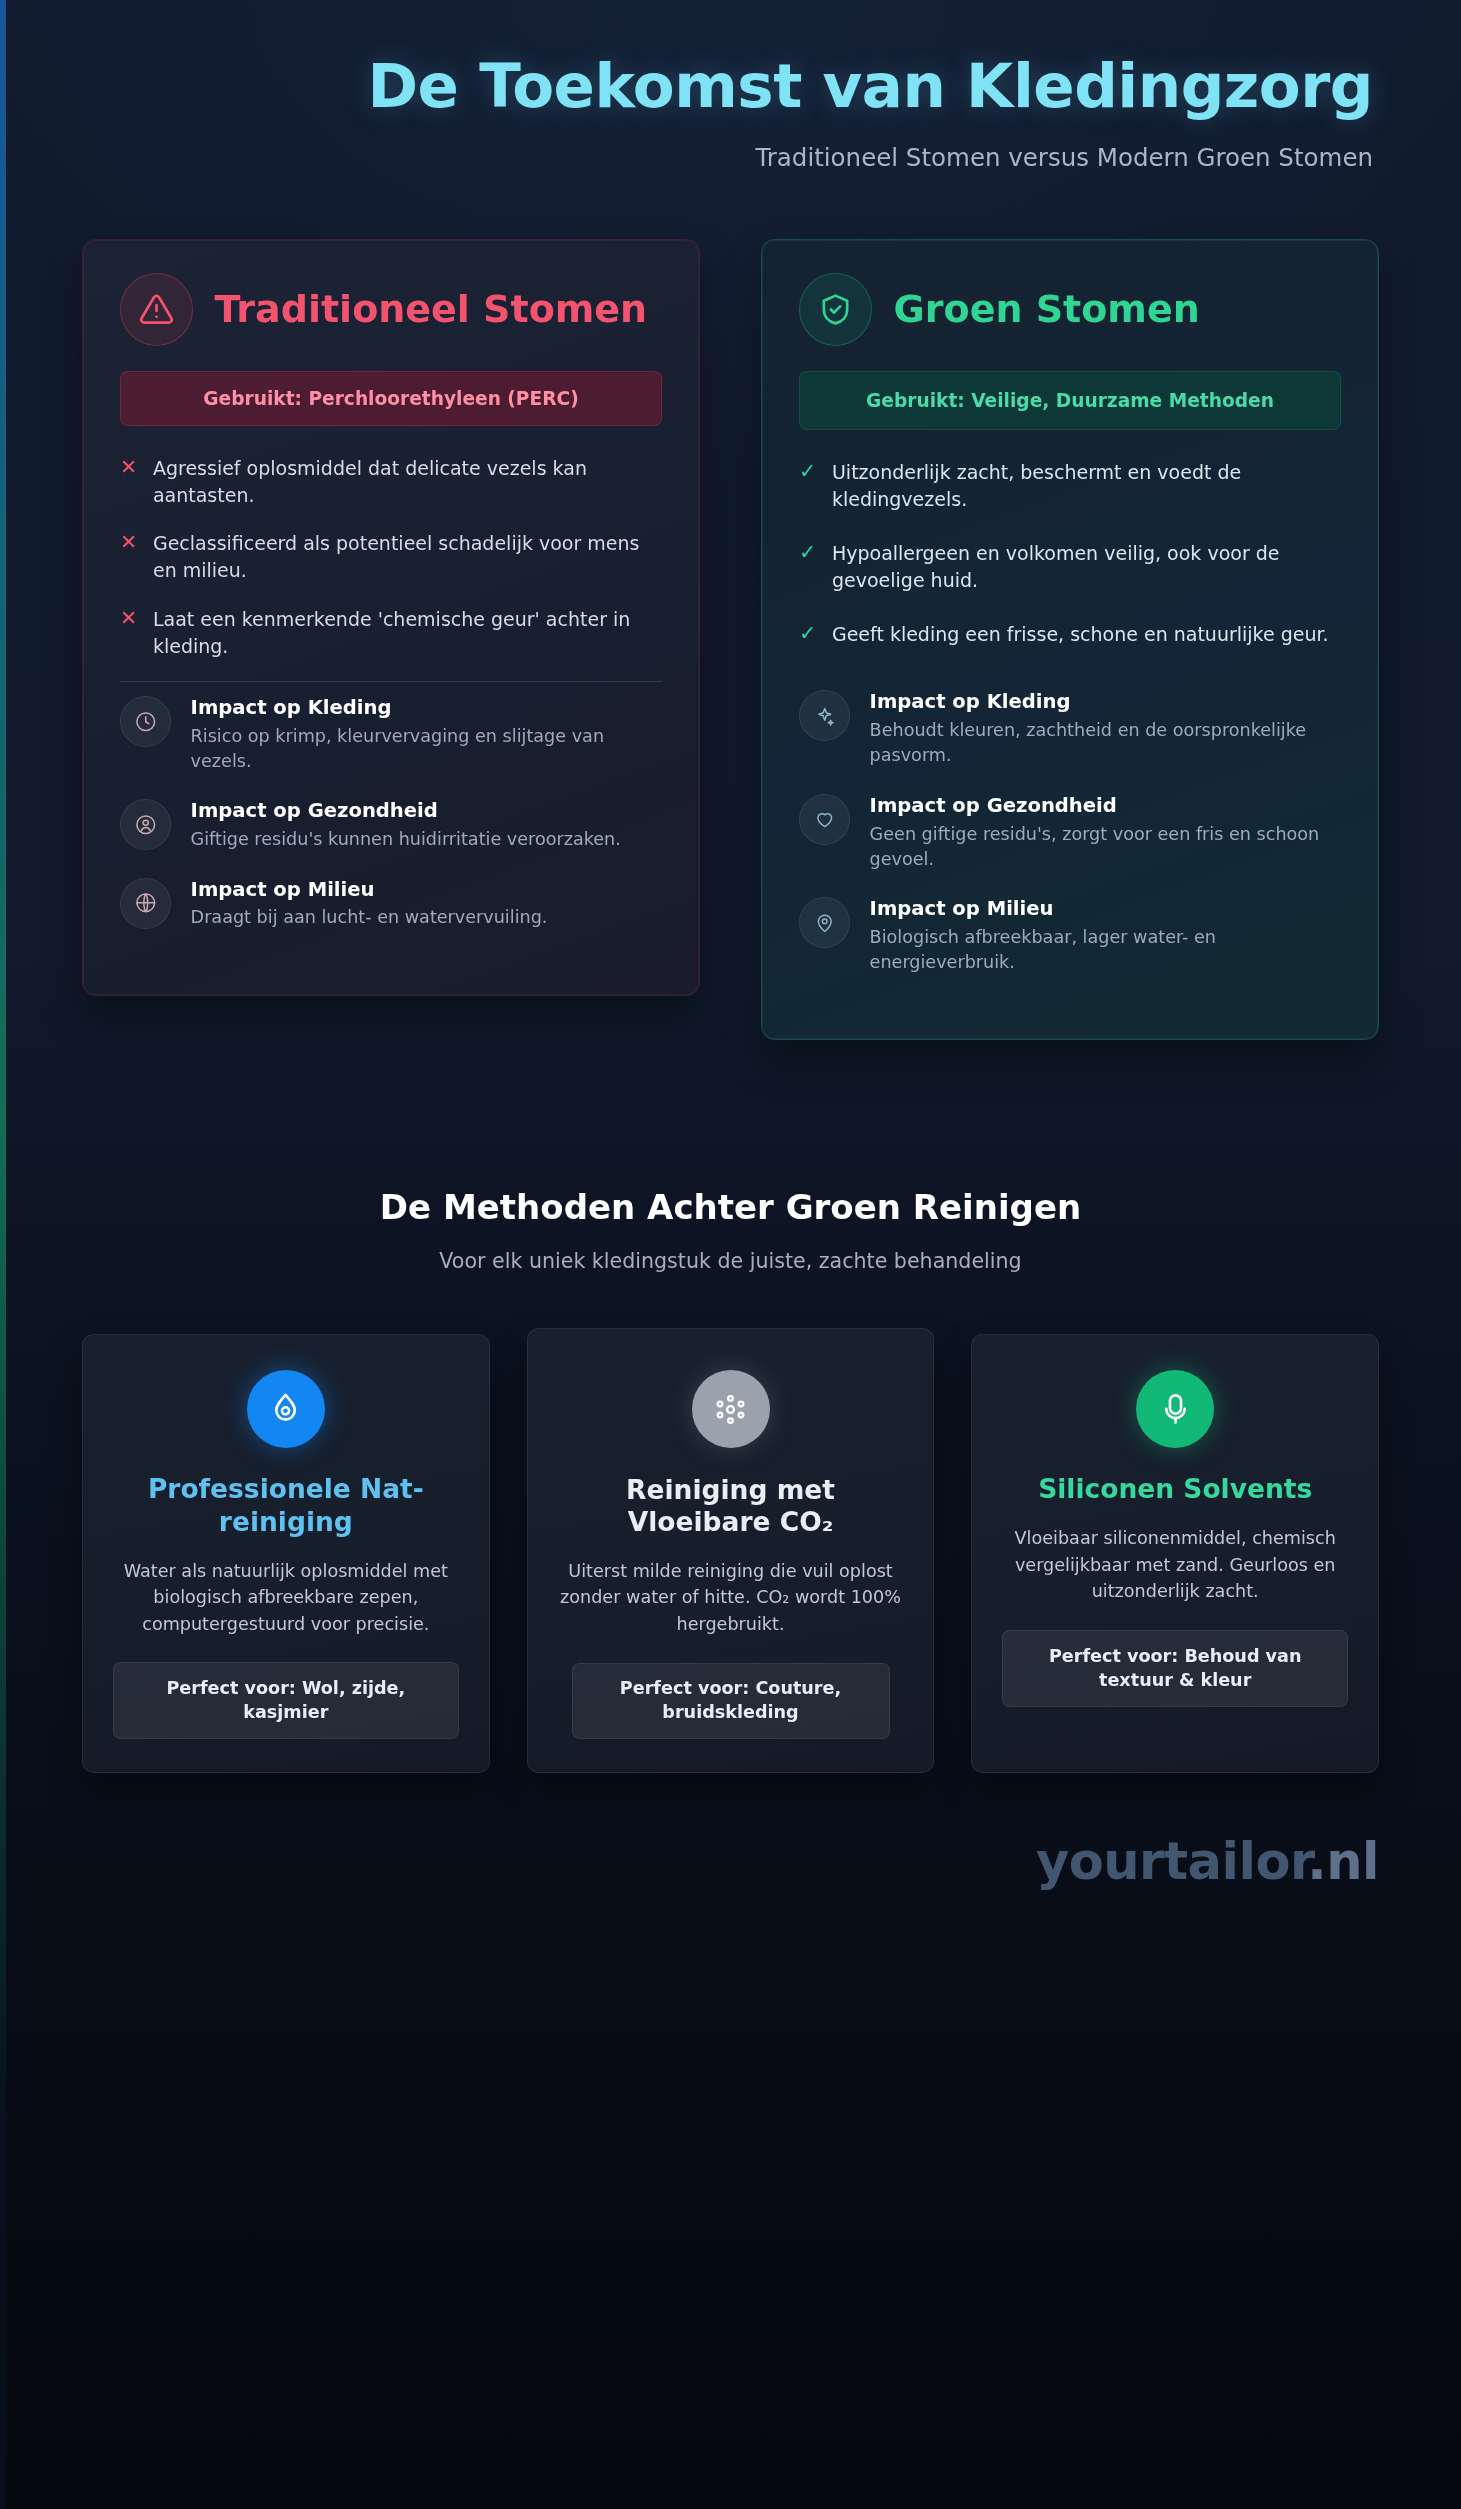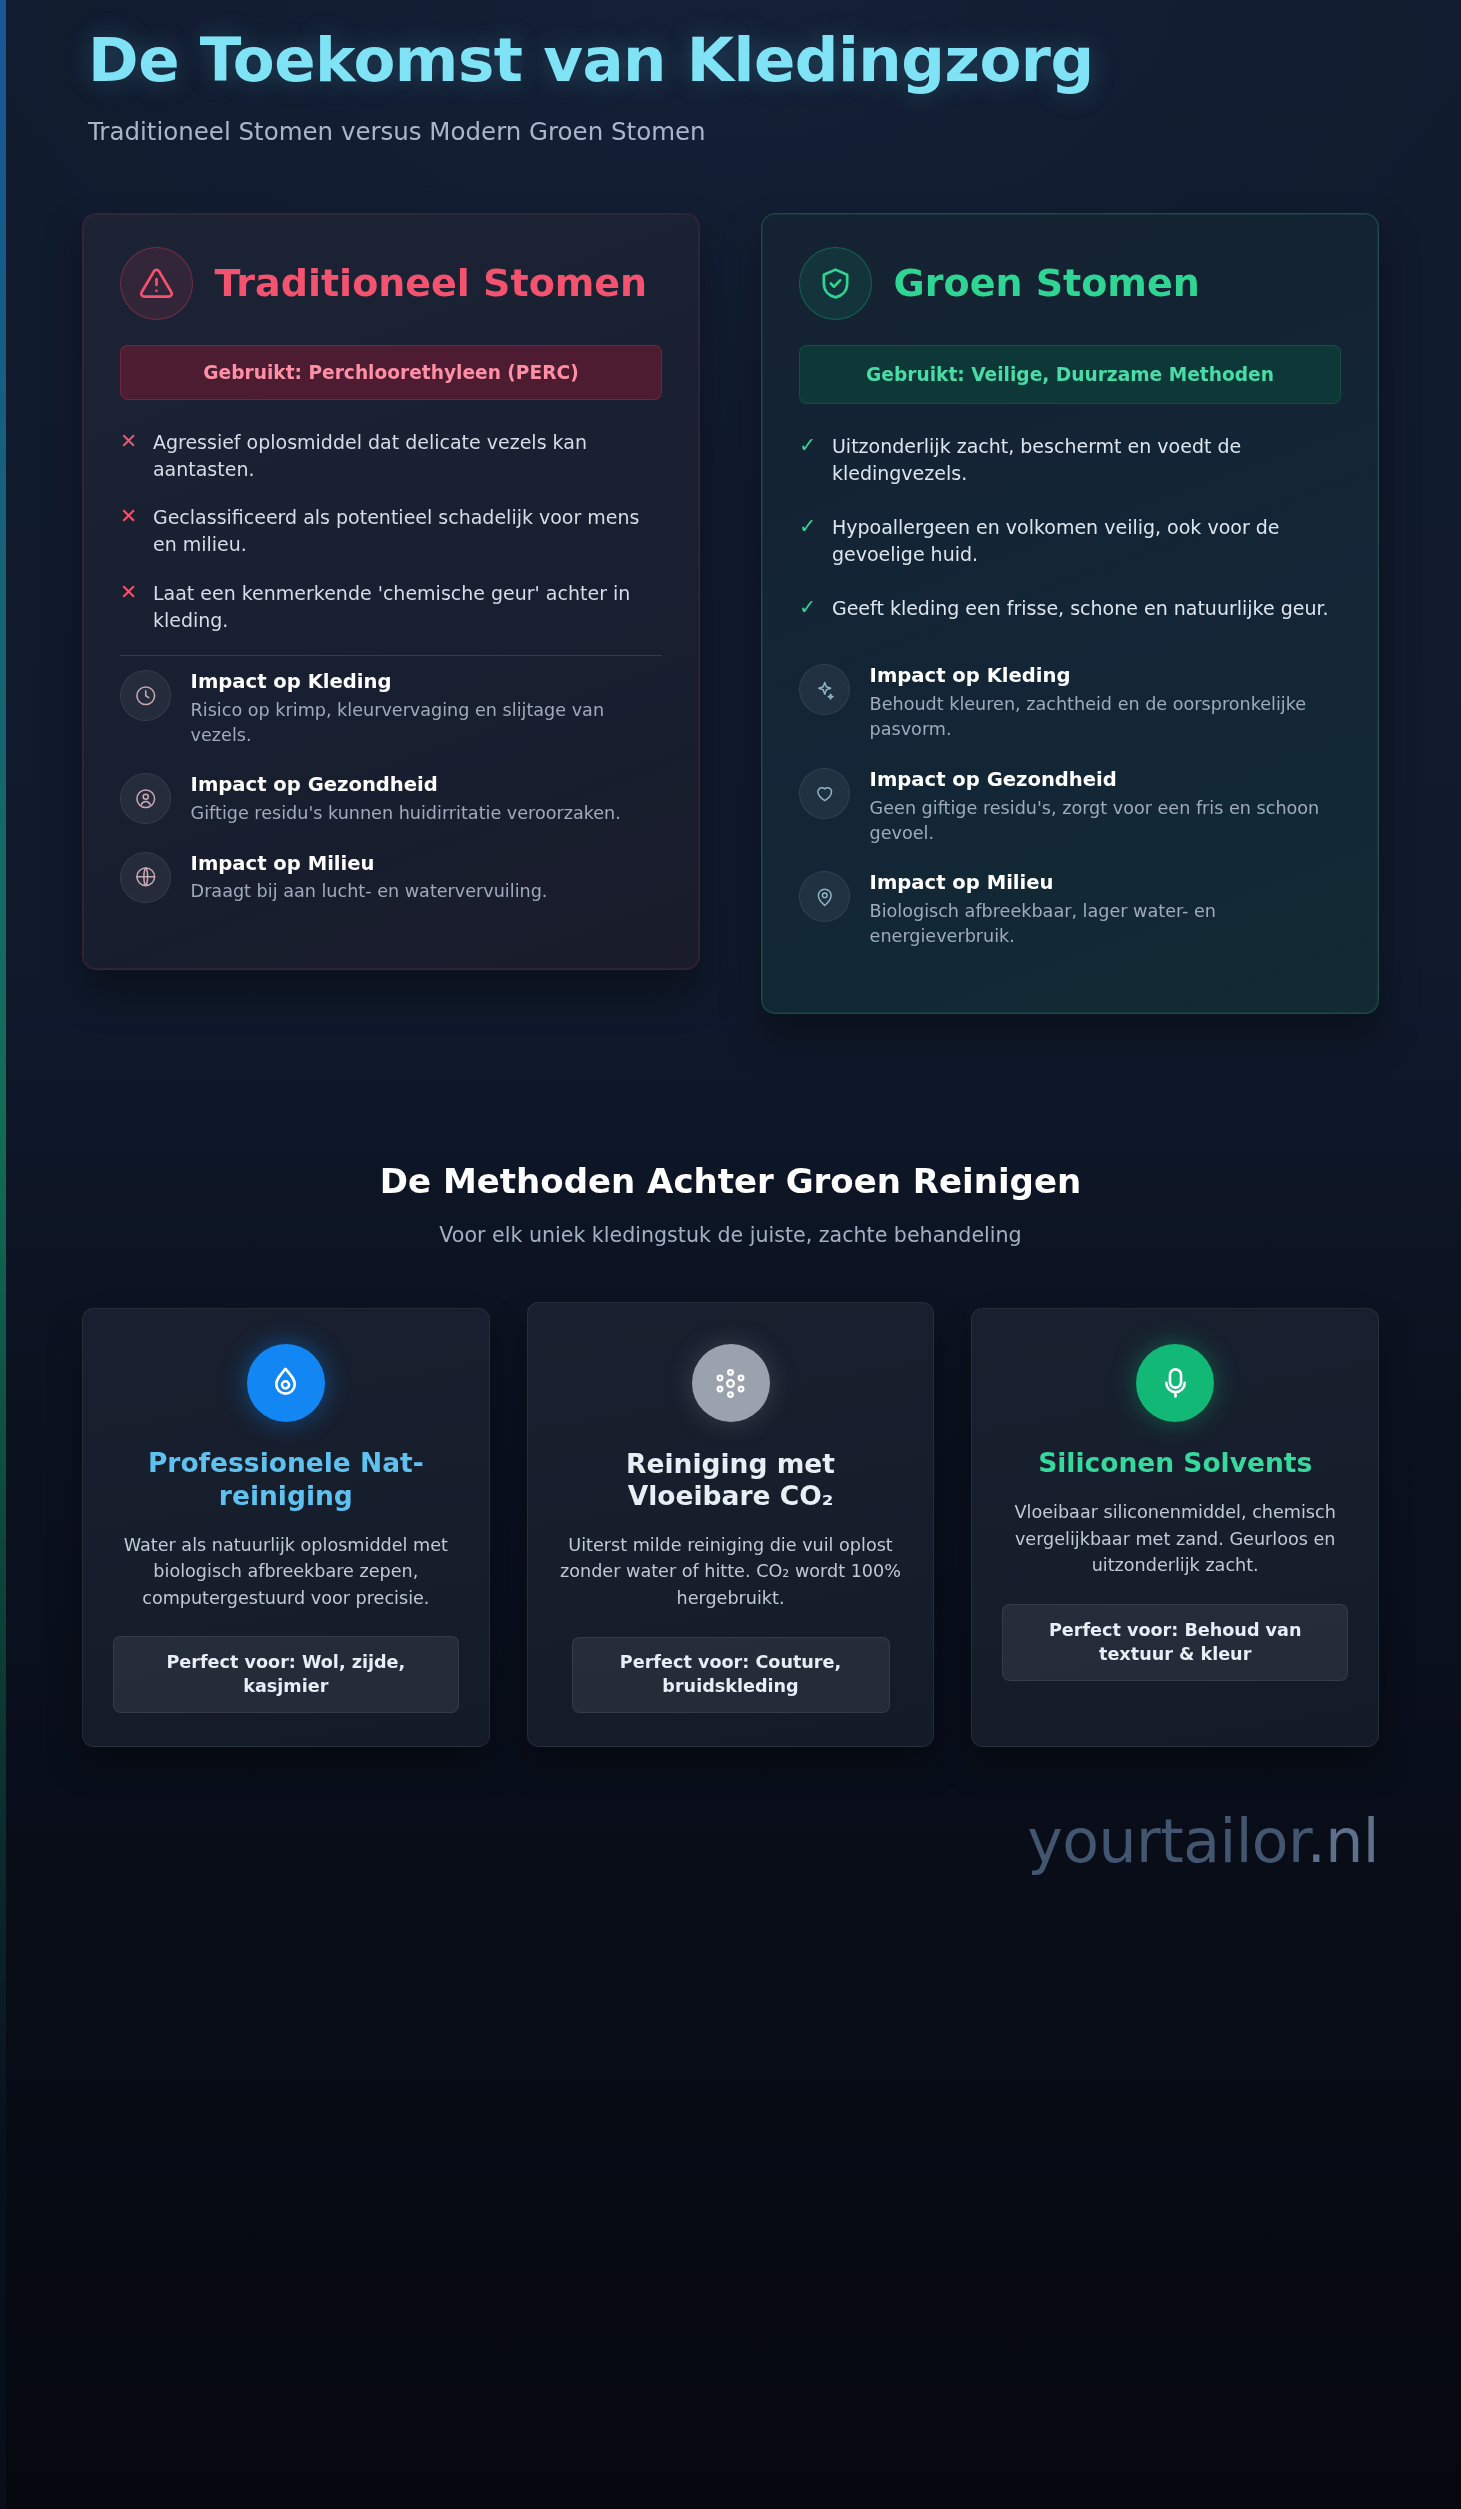--- a/index.html
+++ b/index.html
@@ -19,21 +19,21 @@
   }
   .page::before {
     content: "";
     position: absolute;
     left: 0; top: 0; width: 5.9px; height: 100%;
     background: linear-gradient(180deg, #1d86f0, #15b37a 45%, #0a1424 85%);
     opacity: .55;
   }
 
   
-  .hero { padding: 29px 88px 0; text-align: left; }
+  .hero { padding: 55px 88px 0; text-align: right; }
   .hero h1 {
     font-size: 61px;
     line-height: 1.02;
     font-weight: bold;
     color: #7fe3f5;
     letter-spacing: -0.5px;
     text-shadow: 0 0 25.5px rgba(90,200,235,.25);
   }
   .hero .sub {
     margin-top: 25.5px;
@@ -153,22 +153,22 @@
   }
   .mcard.middle .m-pill { width: 92%; }
 
   
   .footer {
     margin-top: 59px;
     padding: 0 82px 51px;
     text-align: right;
   }
   .brand {
-    font-size: 60px;
-    font-weight: normal;
+    font-size: 51px;
+    font-weight: bold;
     color: #4e6380;
     letter-spacing: -0.5px;
     opacity: .85;
   }
   .sub2 { color: #6f839e; }
 </style>
 </head>
 <body>
 
 <div class="page">

